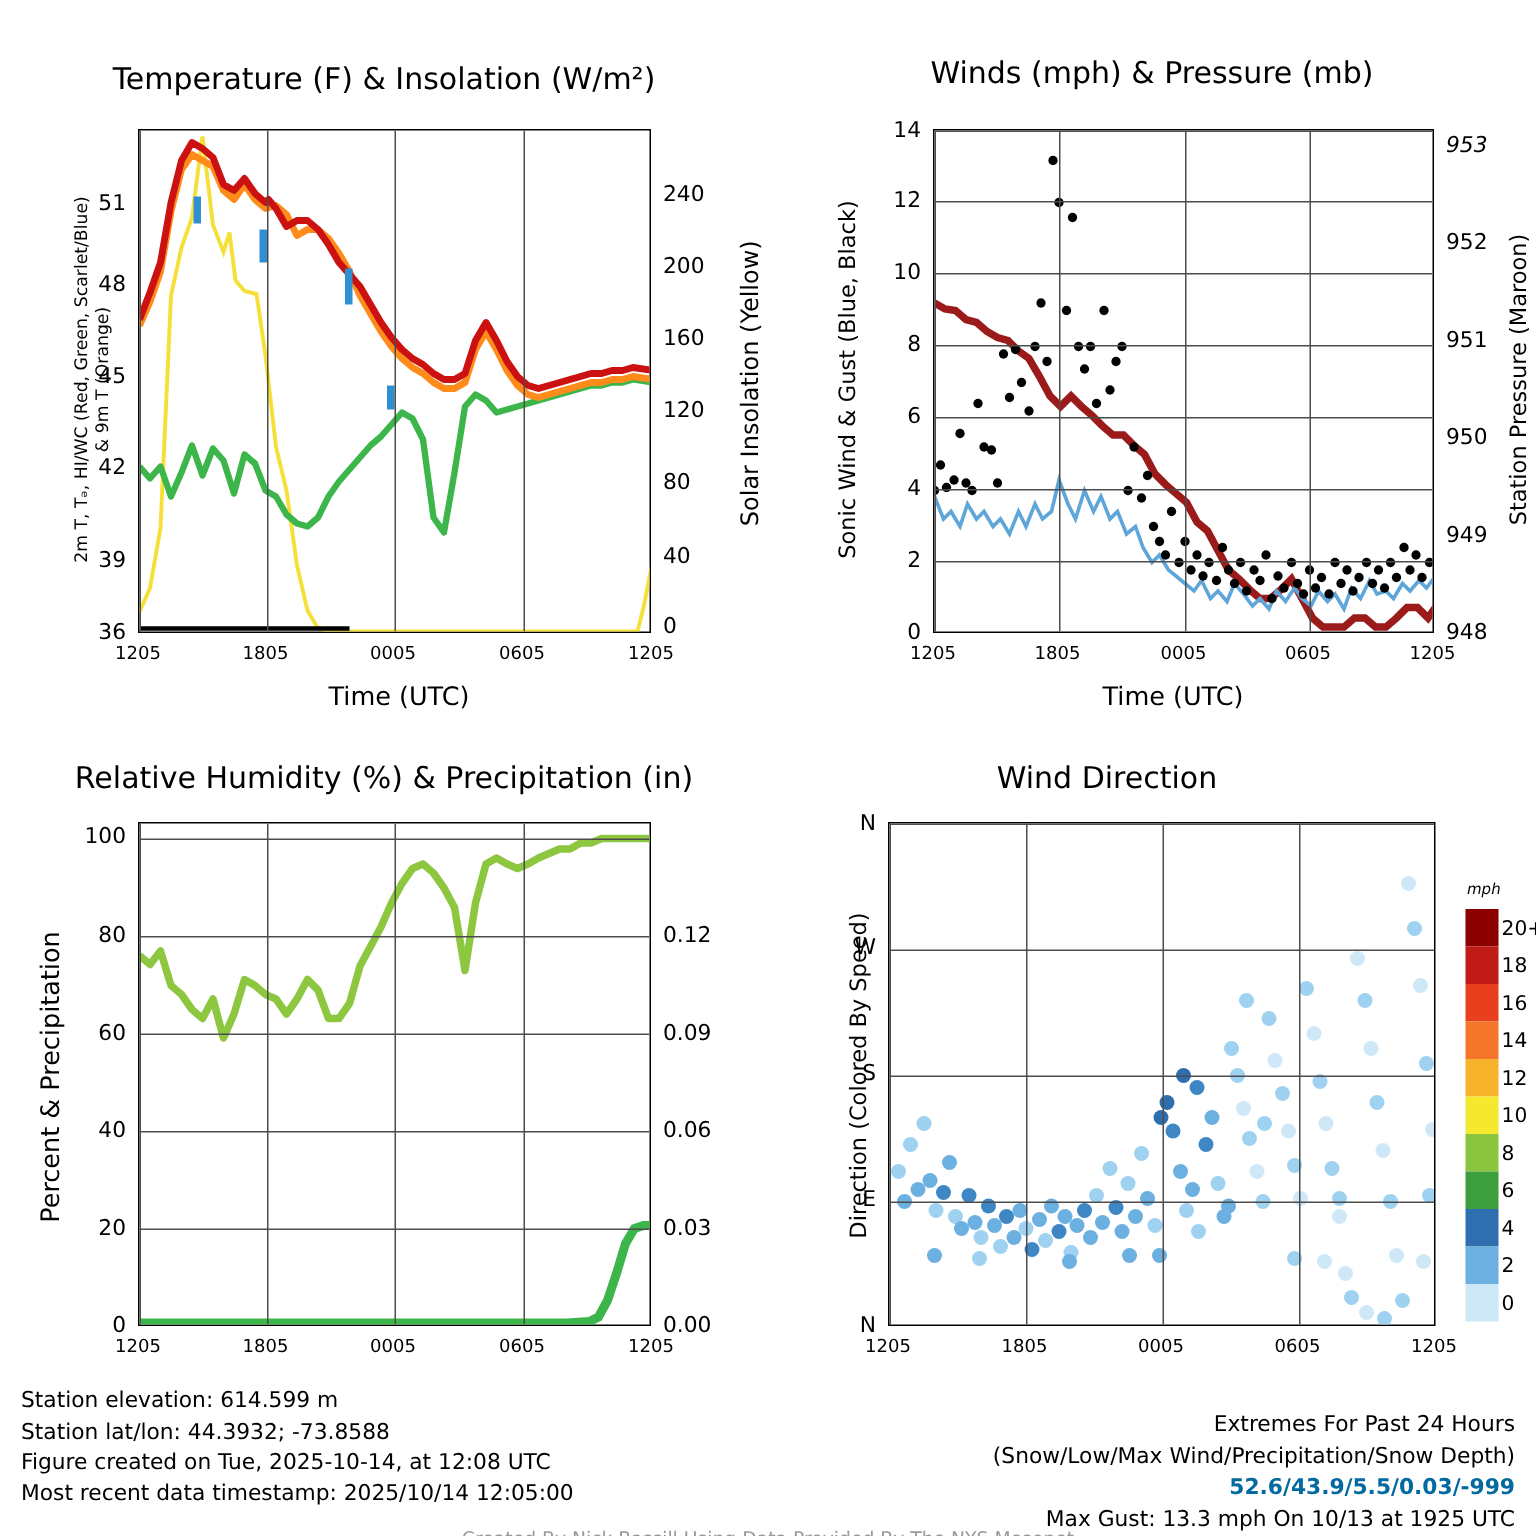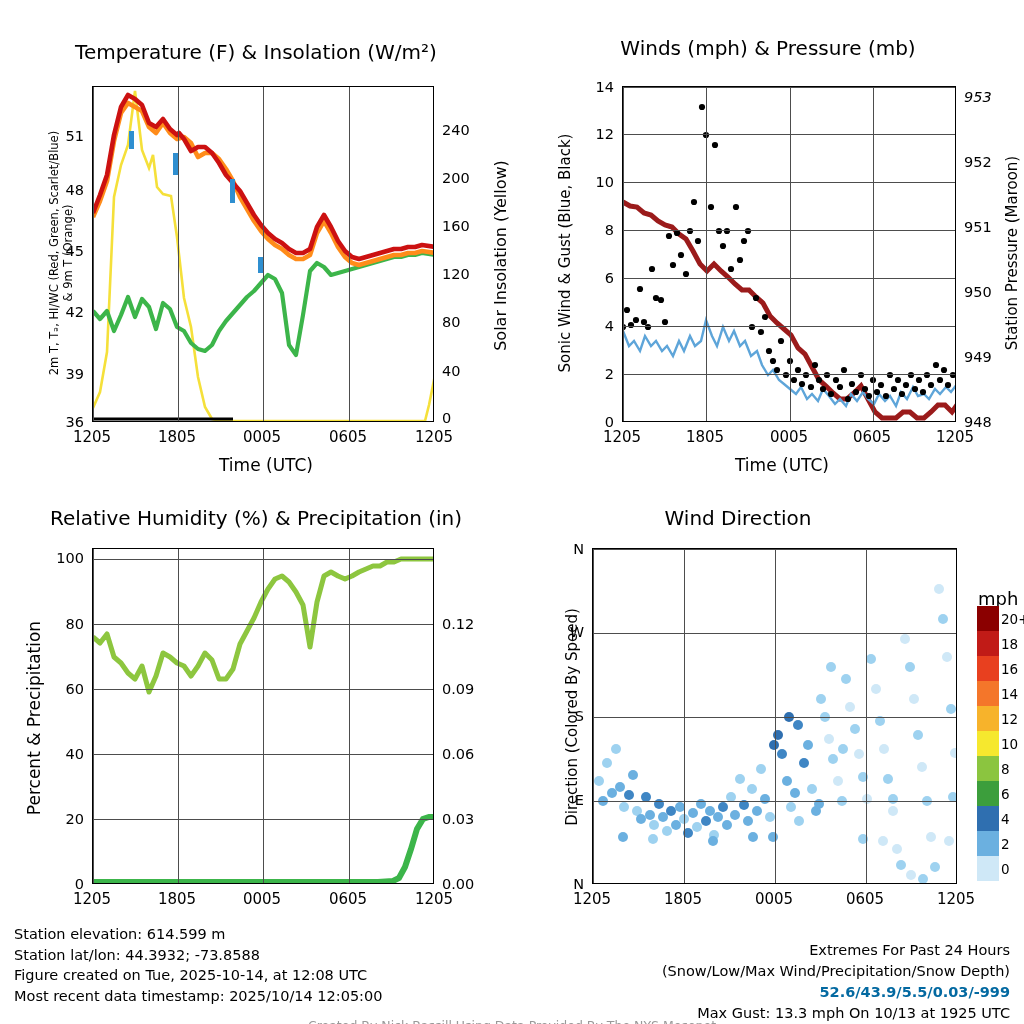--- a/index.html
+++ b/index.html
@@ -5,32 +5,32 @@
   html,body{margin:0;padding:0;}
   body{width:1024px;height:1024px;background:#ffffff;font-family:"DejaVu Sans",sans-serif;color:#000;overflow:hidden;}
   .page{position:relative;width:1024px;height:1024px;margin-top:18px;}
 
   .panel{position:absolute;}
   .ptitle{position:absolute;width:100%;text-align:center;font-size:20px;color:#000;}
   .ylabel{position:absolute;transform-origin:center center;white-space:nowrap;}
   .axis-area{position:absolute;border:1.4px solid #000;box-sizing:border-box;background:#fff;overflow:hidden;}
   .gridline-v{position:absolute;top:0;bottom:0;width:1px;background:#4d4d4d;}
   .gridline-h{position:absolute;left:0;right:0;height:1px;background:#4d4d4d;}
-  .tick-x{position:absolute;font-size:15px;text-align:center;transform:translateX(-50%);}
+  .tick-x{position:absolute;font-size:12px;text-align:center;transform:translateX(-50%);}
   .tick-y{position:absolute;font-size:14.5px;text-align:right;transform:translateY(-50%);}
   .tick-y-r{position:absolute;font-size:14.5px;text-align:left;transform:translateY(-50%);}
   .xaxis-label{position:absolute;width:100%;text-align:center;font-size:17px;}
   svg{display:block;}
 
   .footer-left{position:absolute;left:14px;top:906px;font-size:14.5px;line-height:20.5px;}
   .footer-right{position:absolute;right:14px;top:922px;text-align:right;font-size:14.5px;line-height:21px;}
   .extremes-val{color:#0369a1;font-weight:bold;}
   .credit{position:absolute;width:100%;text-align:center;top:1000px;font-size:12.5px;color:#999;}
 
-  .legend-title{position:absolute;font-size:18px;}
+  .legend-title{position:absolute;font-size:10px;font-style:italic;}
   .legend-sw{position:absolute;}
   .legend-lab{position:absolute;font-size:13.5px;}
 </style>
 </head>
 <body>
 
 <div class="page">
 
   <div class="panel" style="left:0;top:0;width:512px;height:470px;">
     <div class="ptitle" style="top:22px;left:0;">Temperature (F) &amp; Insolation (W/m²)</div>

